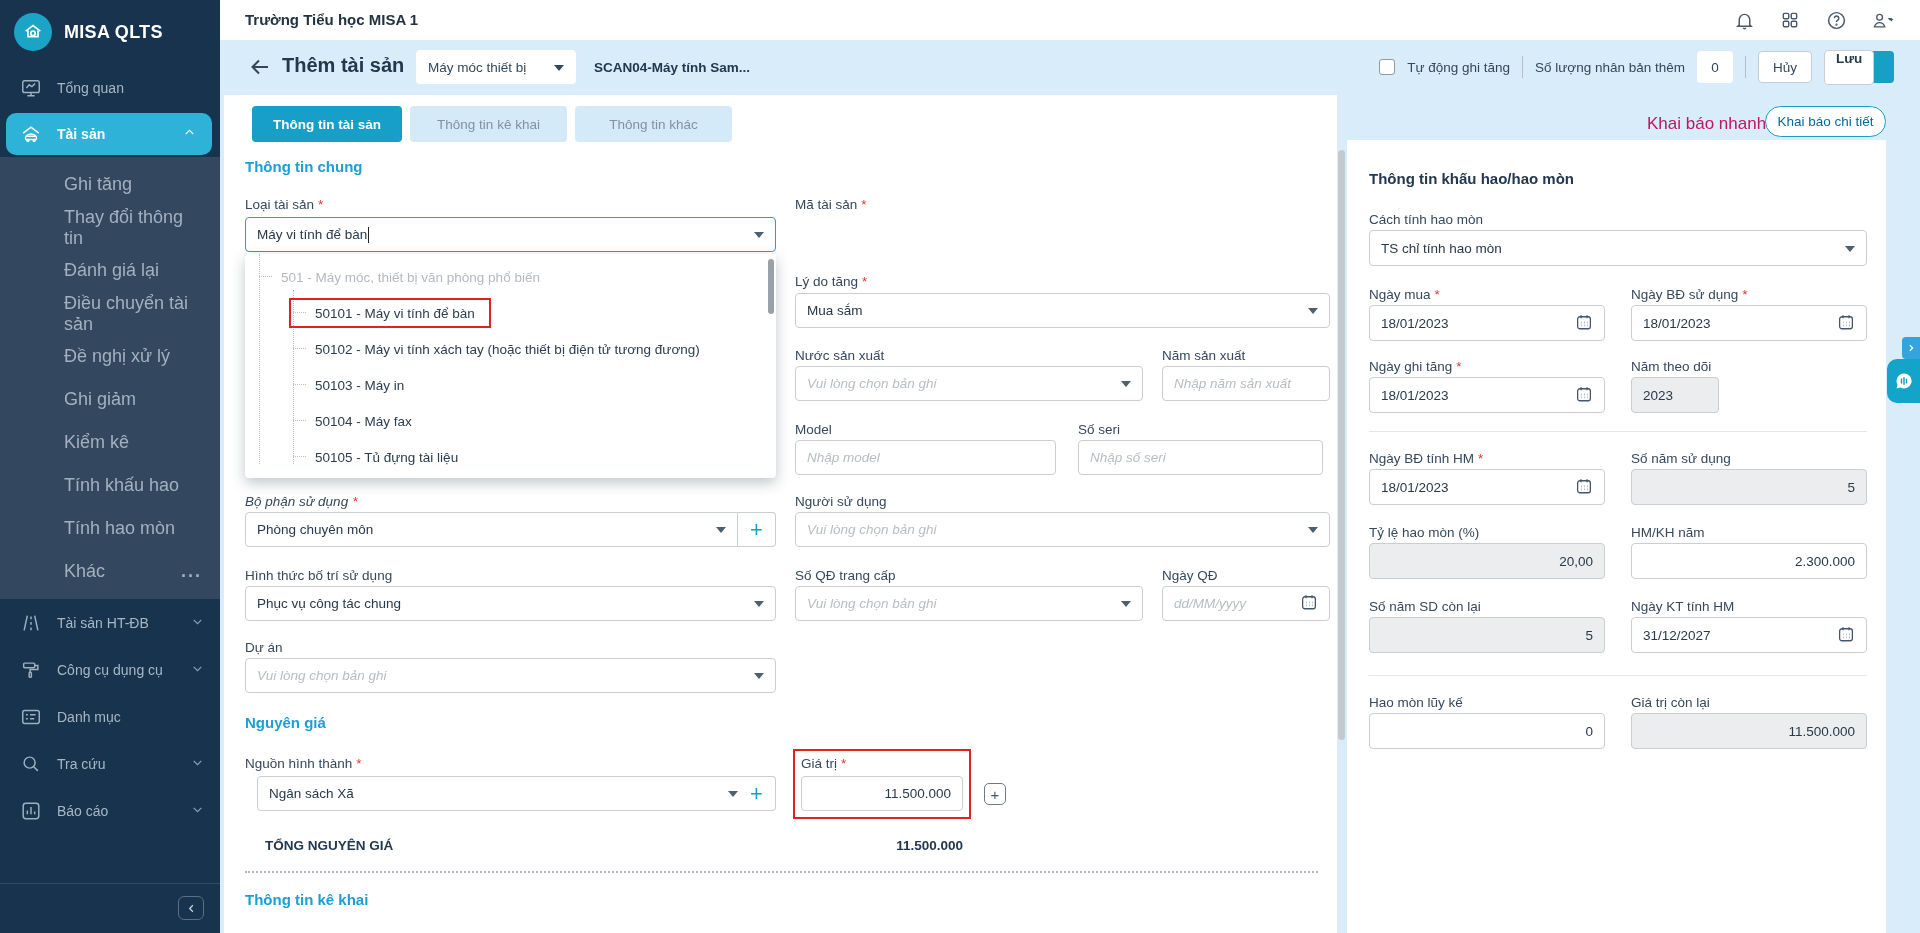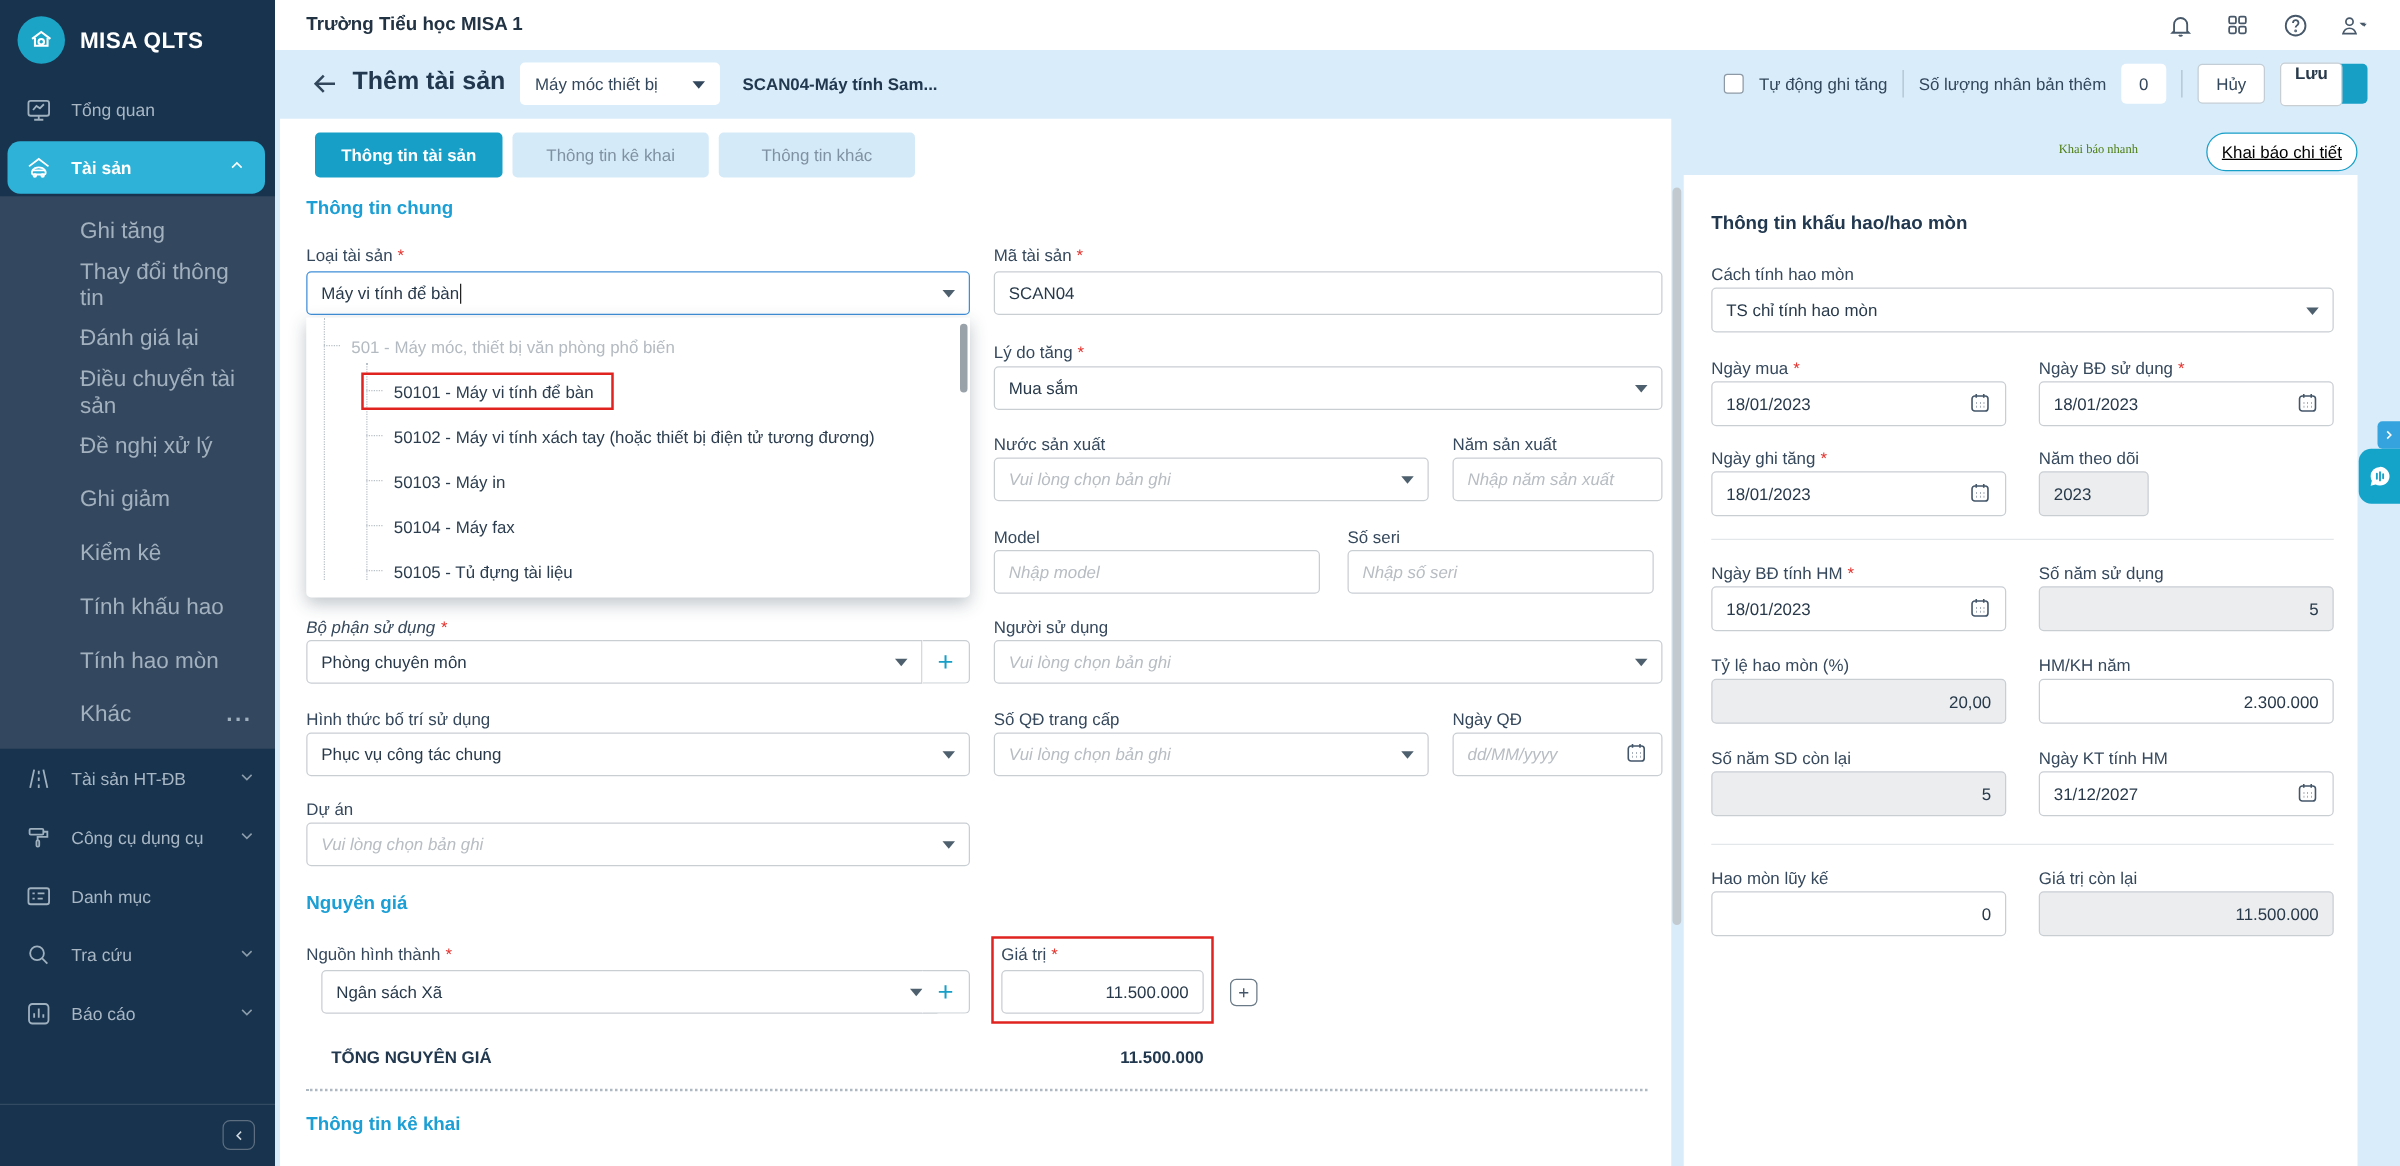--- a/index.html
+++ b/index.html
@@ -46,22 +46,22 @@
 
   
   .main-card { position:absolute; left:224px; top:95px; width:1113px; height:838px; background:#fff; }
   .right-panel { position:absolute; left:1347px; top:140px; width:539px; height:793px; background:#fff; }
   .scroll-thumb { position:absolute; left:1338px; top:150px; width:7px; height:590px; border-radius:4px; background:#c3cacf; }
 
   
   .tab { position:absolute; top:106px; height:36px; border-radius:4px; display:flex; align-items:center; justify-content:center; font-size:13.5px; cursor:pointer; z-index:5; }
   .tab.on { background:#189fc8; color:#fff; font-weight:bold; }
   .tab.off { background:#d5eaf8; color:#7f92a3; }
-  .quick-link { position:absolute; top:114px; font-size:10px; color:#4d7c0f; cursor:pointer; z-index:5;font-family:Liberation Serif, serif; }
-  .detail-pill { position:absolute; top:106px; height:31px; border:1.5px solid #189fc8; border-radius:16px; background:#fff; color:#000000; font-size:13.5px; display:flex; align-items:center; justify-content:center; cursor:pointer; z-index:5;text-decoration:underline; }
+  .quick-link { position:absolute; top:114px; font-size:17px; color:#be185d; cursor:pointer; z-index:5; }
+  .detail-pill { position:absolute; top:106px; height:31px; border:1.5px solid #189fc8; border-radius:16px; background:#fff; color:#0369a1; font-size:13.5px; display:flex; align-items:center; justify-content:center; cursor:pointer; z-index:5; }
 
   
   .sec-head { position:absolute; font-size:15px; font-weight:bold; color:#1b9fd4; z-index:2; }
   .lbl { position:absolute; font-size:13.5px; color:#35485c; z-index:2; white-space:nowrap; }
   .req { color:#e5322d; margin-left:4px; }
   .ctl { position:absolute; height:35px; background:#fff; border:1px solid #c9ced3; border-radius:4px; display:flex; align-items:center; padding:0 11px; font-size:13.5px; color:#27394a; z-index:2; cursor:pointer; }
   .ctl.focus { border:1.5px solid #3f8fd8; }
   .ctl .ph { color:#b7bdc3; font-style:italic; }
   .ctl .caret { margin-left:auto; width:0; height:0; border:5px solid transparent; border-top:6px solid #4e5f6d; margin-top:6px; }
   .ctl.dis { background:#ebedef; }
@@ -322,21 +322,20 @@
   <div class="sec-head" style="left:245px;top:158px;">Thông tin chung</div>
 
   <div class="lbl" style="left:245px;top:197px;"><span>Loại tài sản</span><span class="req">*</span></div>
   <div class="ctl focus" style="left:245px;top:217px;width:531px;">
     <span>Máy vi tính để bàn</span>
       <span class="cursor-bar"></span>
     <span class="caret"></span>
   </div>
 
   <div class="lbl" style="left:795px;top:197px;"><span>Mã tài sản</span><span class="req">*</span></div>
-  <input class="txt" style="left: 795px; top: 217px; width: 535px;" value="SCAN04">
 
   <div class="dd-panel">
     <div class="tree-v1"></div>
     <div class="tree-v2"></div>
     <div class="dd-item root" style="margin-top:5px;">
         <span class="stub"></span>
         <span>501 - Máy móc, thiết bị văn phòng phổ biến</span>
       </div>
     <div class="dd-item child">
       <span class="stub"></span>

